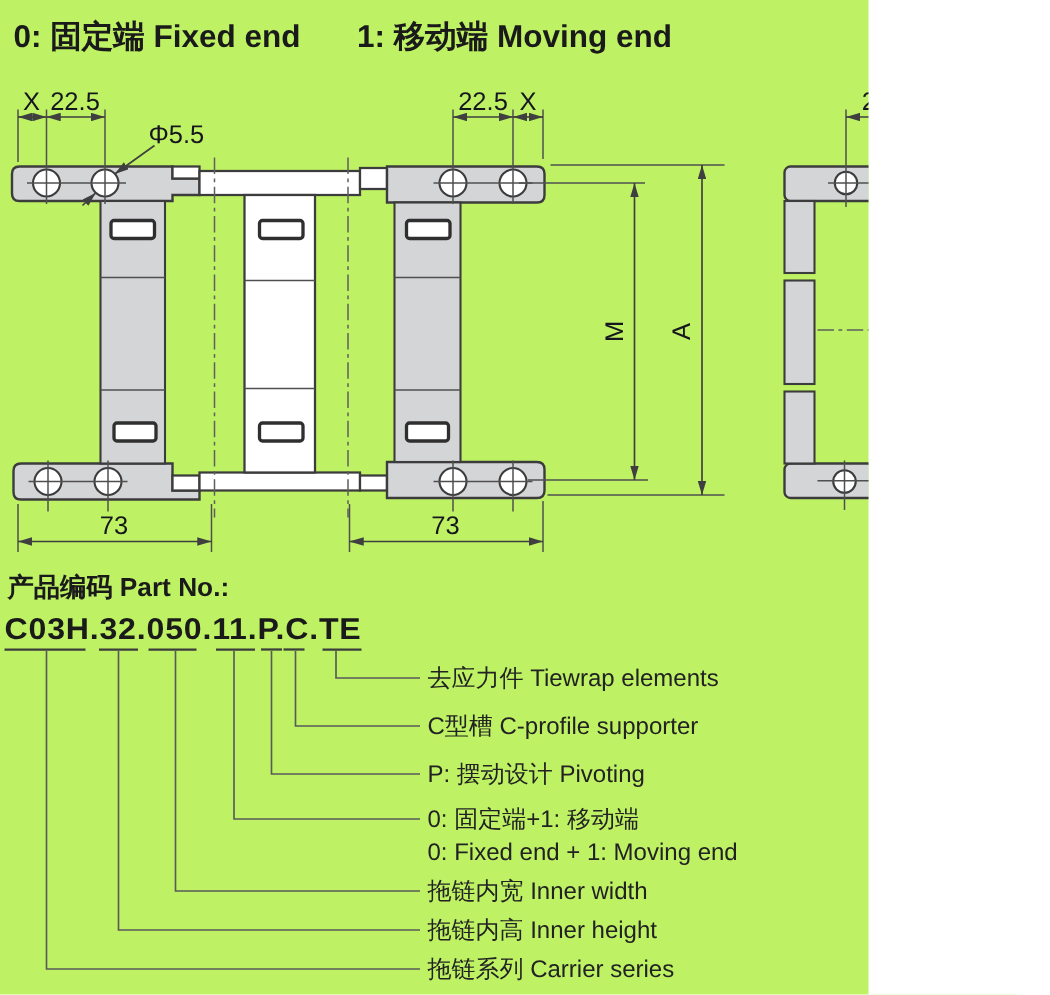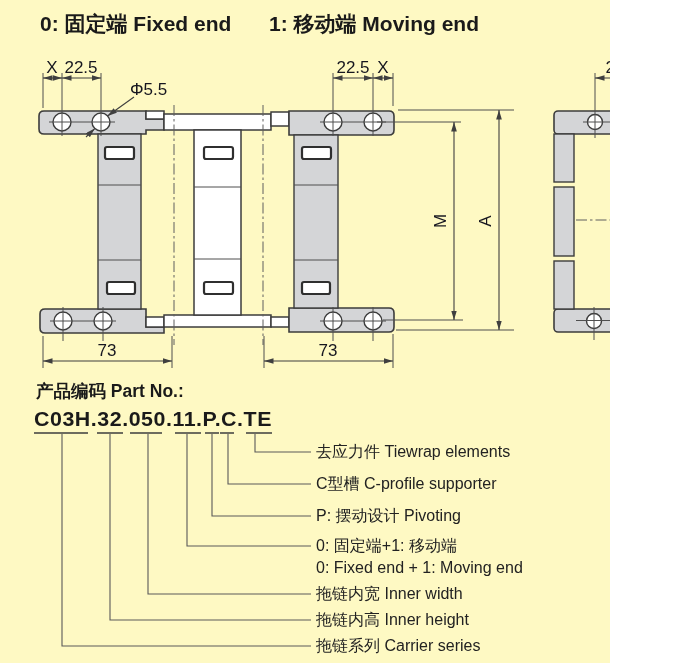--- a/index.html
+++ b/index.html
@@ -1,17 +1,17 @@
 <!DOCTYPE html>
 <html><head>
 <meta charset="utf-8">
 <style>
   html,body{margin:0;padding:0;background:#ffffff;}
-  .page{position:relative;width:579px;height:663px;background:#fef9c3;overflow:hidden;
-        font-family:"Liberation Sans","DejaVu Sans",sans-serif;padding-left:31px;}
+  .page{position:relative;width:579px;height:663px;background:#bef264;overflow:hidden;
+        font-family:"Liberation Sans","DejaVu Sans",sans-serif;}
   svg{display:block}
   .part   {fill:#d4d5d7;stroke:#3c3c3c;stroke-width:1.6;}
   .part2  {fill:#d4d5d7;stroke:#3c3c3c;stroke-width:1.4;}
   .white  {fill:#ffffff;stroke:#3c3c3c;stroke-width:1.5;}
   .slot   {fill:#ffffff;stroke:#2f2f2f;stroke-width:2.2;}
   .hole   {fill:#ffffff;stroke:#3c3c3c;stroke-width:1.4;}
   .thin   {stroke:#4f4f4f;stroke-width:1;fill:none;}
   .dim    {stroke:#3f3f3f;stroke-width:1.1;fill:none;}
   .lead   {stroke:#5a5a5a;stroke-width:1.1;fill:none;}
   .ul     {stroke:#3c3c3c;stroke-width:1.5;}

